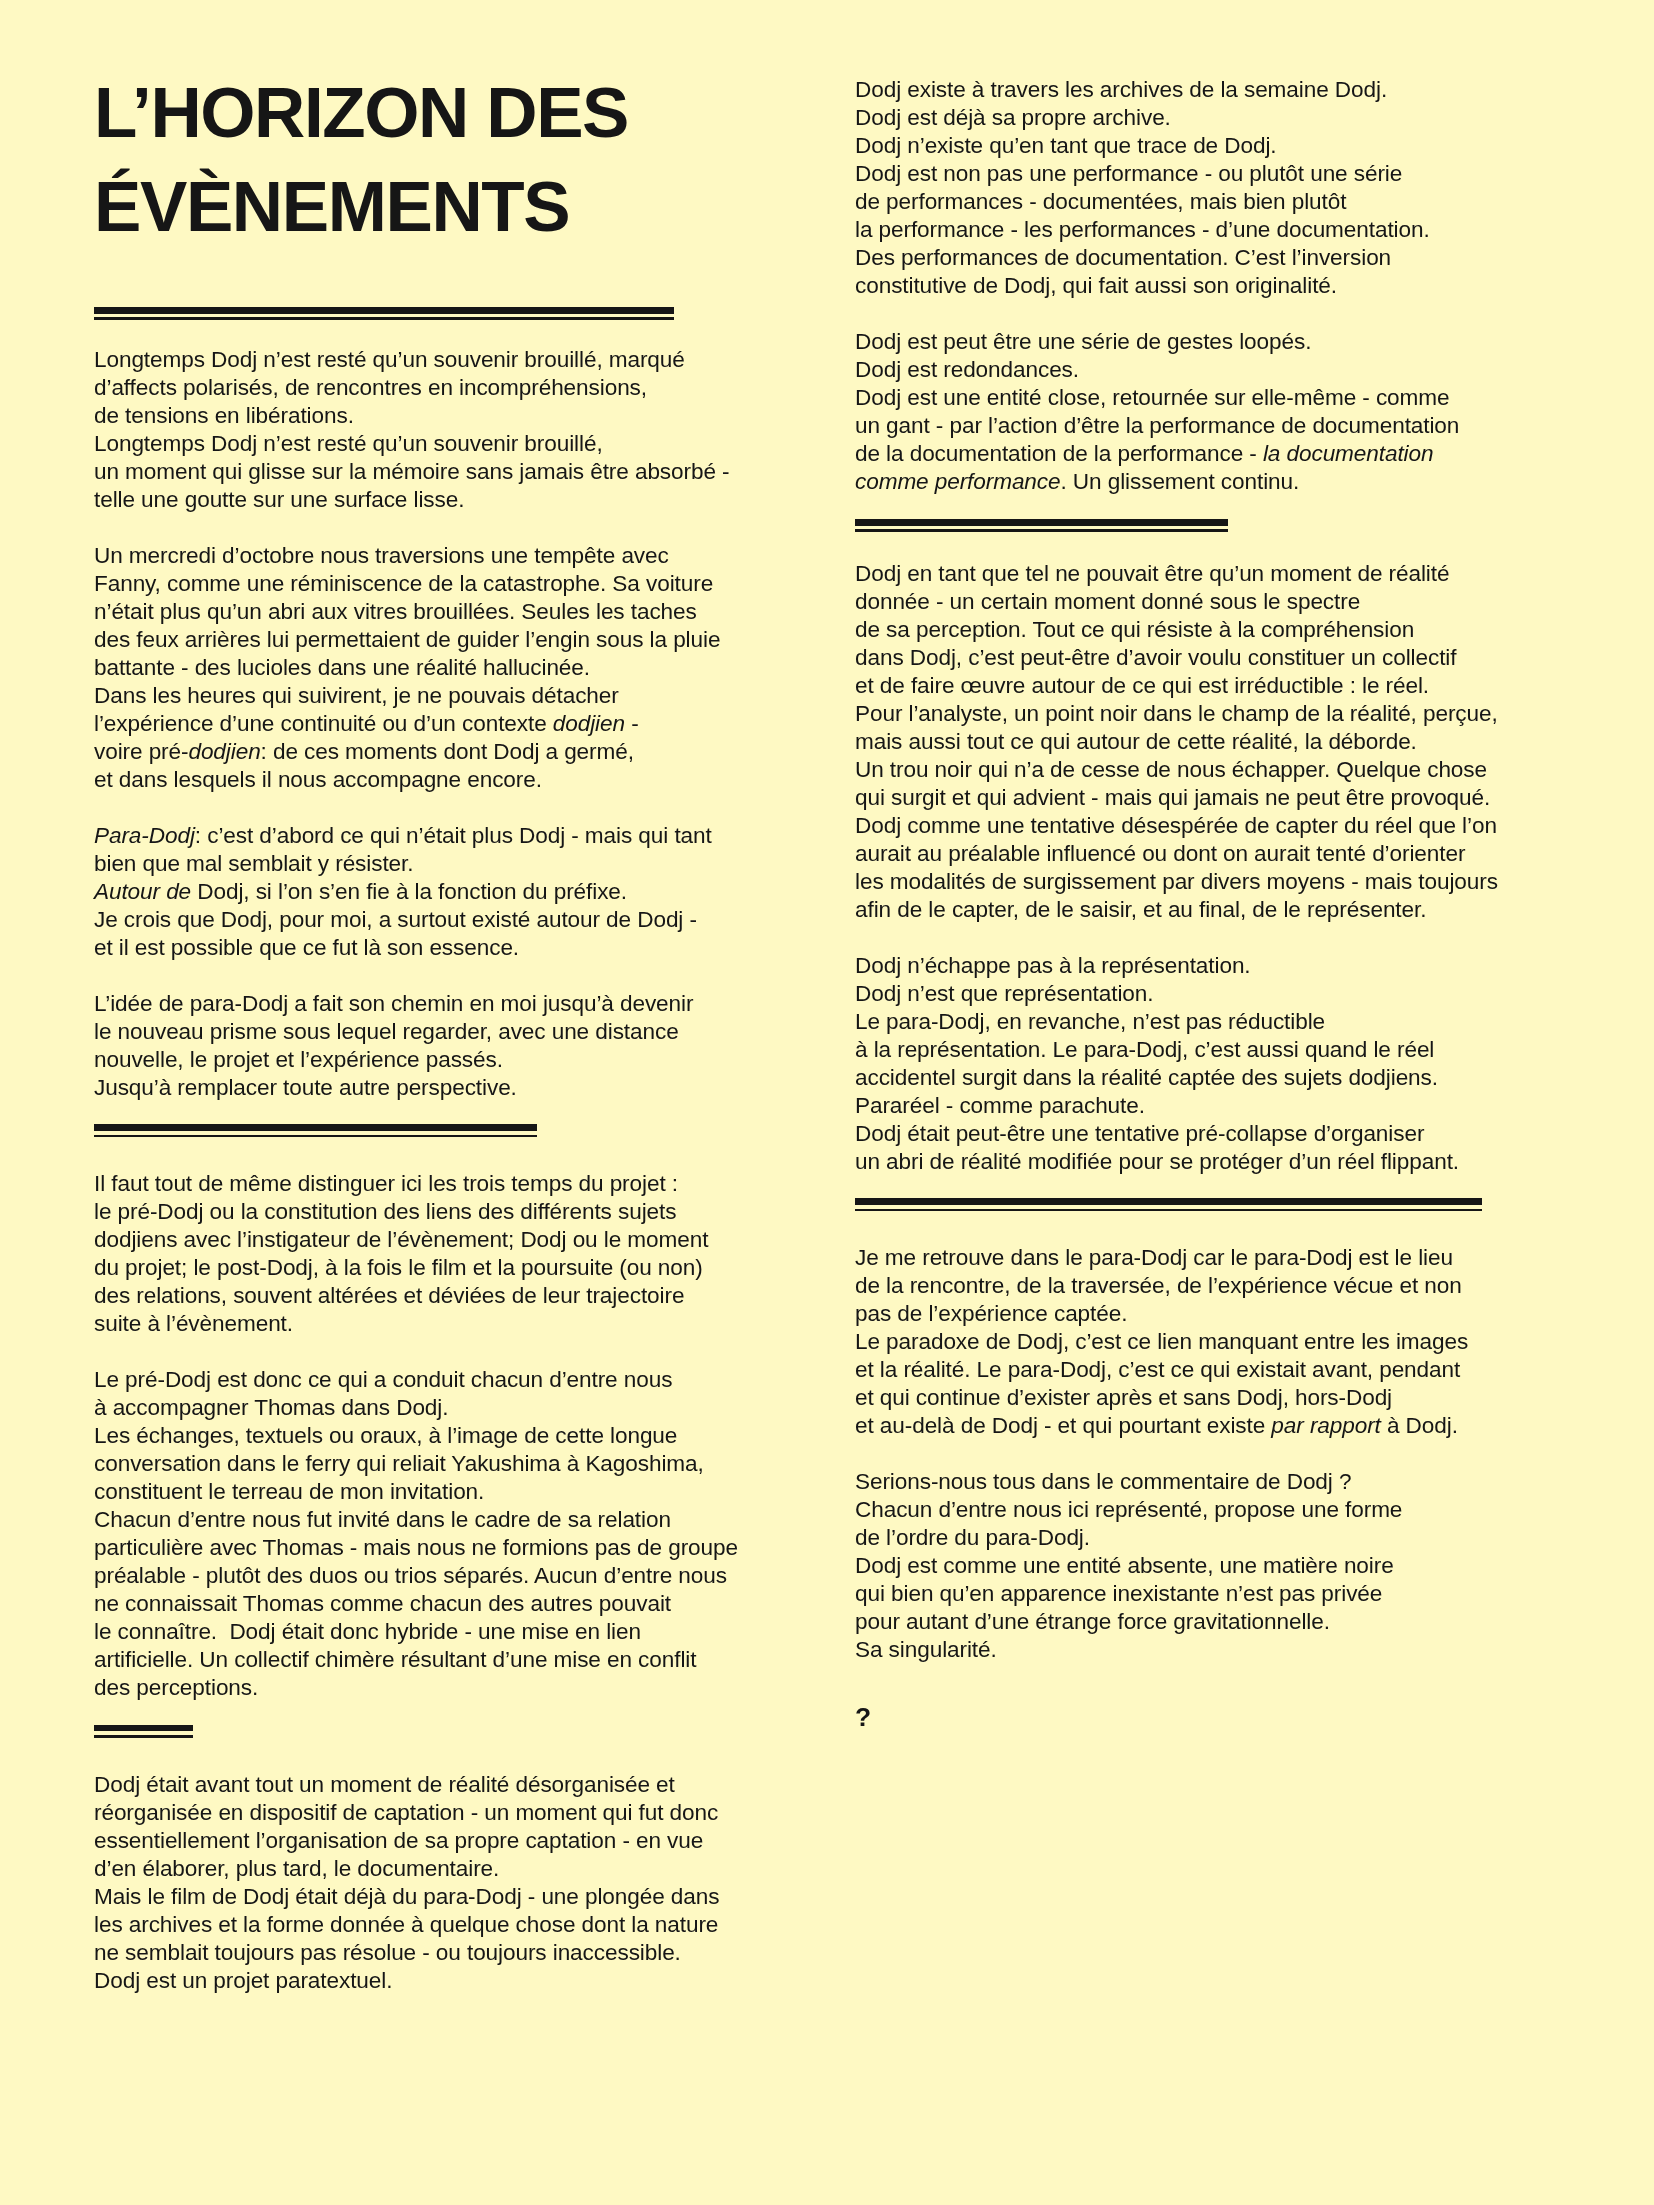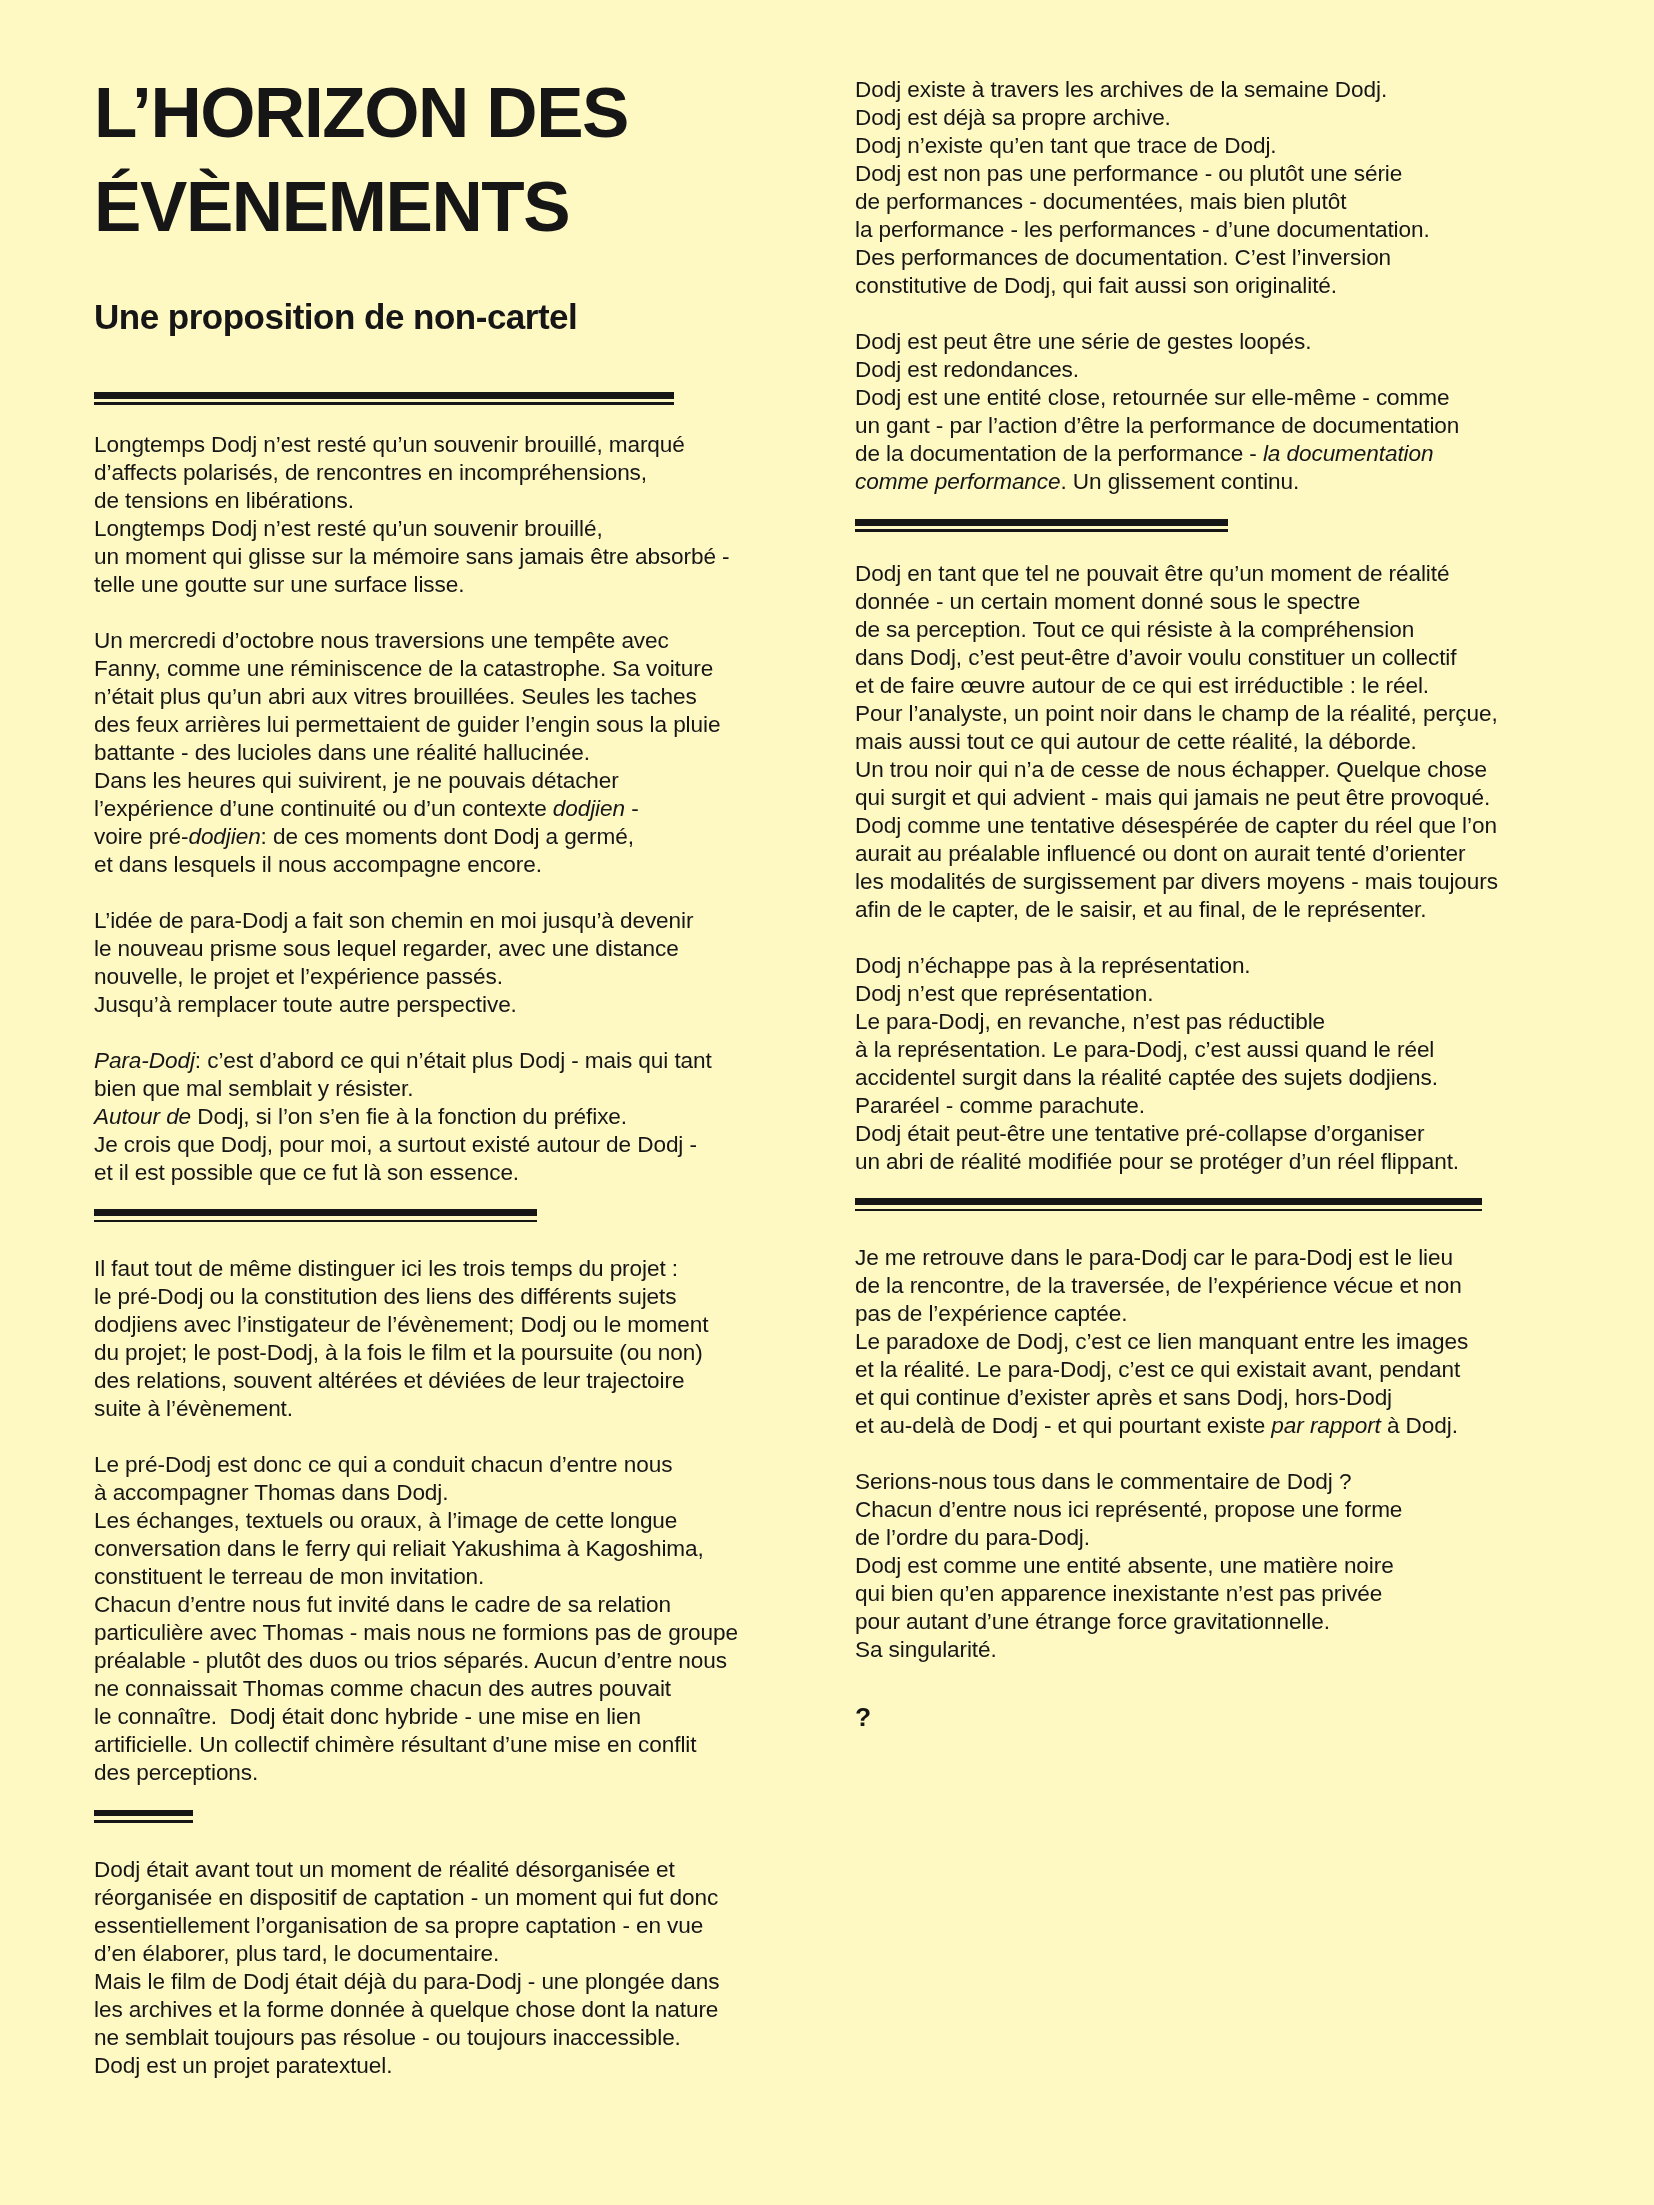--- a/index.html
+++ b/index.html
@@ -55,30 +55,29 @@
   .rule { }
   .rule .bar-thick { height: 6.6px; background: #161616; }
   .rule .bar-thin  { height: 2.4px;  background: #161616; margin-top: 3.8px; }
 </style>
 </head>
 <body>
 
 <div class="page">
   <div class="col left">
     <h1 class="title">L’HORIZON DES<br>ÉVÈNEMENTS</h1>
-    <h2 class="subtitle">Une proposition de non-cartel</h2>
     <div>
         <div class="rule" style="width: 580px; margin-top: 53px;">
           <div class="bar-thick"></div>
           <div class="bar-thin"></div>
         </div>
         <p class="body" style="margin-top: 26px;">Longtemps Dodj n’est resté qu’un souvenir brouillé, marqué<br>d’affects polarisés, de rencontres en incompréhensions,<br>de tensions en libérations.<br>Longtemps Dodj n’est resté qu’un souvenir brouillé,<br>un moment qui glisse sur la mémoire sans jamais être absorbé -<br>telle une goutte sur une surface lisse.</p>
         <p class="body" style="margin-top: 28px;">Un mercredi d’octobre nous traversions une tempête avec<br>Fanny, comme une réminiscence de la catastrophe. Sa voiture<br>n’était plus qu’un abri aux vitres brouillées. Seules les taches<br>des feux arrières lui permettaient de guider l’engin sous la pluie<br>battante - des lucioles dans une réalité hallucinée.<br>Dans les heures qui suivirent, je ne pouvais détacher<br>l’expérience d’une continuité ou d’un contexte <span class="it">dodjien</span> -<br>voire pré-<span class="it">dodjien</span>: de ces moments dont Dodj a germé,<br>et dans lesquels il nous accompagne encore.</p>
+        <p class="body" style="margin-top: 28px;"><span class="it">Para-Dodj</span>: c’est d’abord ce qui n’était plus Dodj - mais qui tant<br>bien que mal semblait y résister.<br><span class="it">Autour de</span> Dodj, si l’on s’en fie à la fonction du préfixe.<br>Je crois que Dodj, pour moi, a surtout existé autour de Dodj -<br>et il est possible que ce fut là son essence.</p>
         <p class="body" style="margin-top: 28px;">L’idée de para-Dodj a fait son chemin en moi jusqu’à devenir<br>le nouveau prisme sous lequel regarder, avec une distance<br>nouvelle, le projet et l’expérience passés.<br>Jusqu’à remplacer toute autre perspective.</p>
-        <p class="body" style="margin-top: 28px;"><span class="it">Para-Dodj</span>: c’est d’abord ce qui n’était plus Dodj - mais qui tant<br>bien que mal semblait y résister.<br><span class="it">Autour de</span> Dodj, si l’on s’en fie à la fonction du préfixe.<br>Je crois que Dodj, pour moi, a surtout existé autour de Dodj -<br>et il est possible que ce fut là son essence.</p>
         <div class="rule" style="width: 443px; margin-top: 22.6px;">
           <div class="bar-thick"></div>
           <div class="bar-thin"></div>
         </div>
         <p class="body" style="margin-top: 33px;">Il faut tout de même distinguer ici les trois temps du projet :<br>le pré-Dodj ou la constitution des liens des différents sujets<br>dodjiens avec l’instigateur de l’évènement; Dodj ou le moment<br>du projet; le post-Dodj, à la fois le film et la poursuite (ou non)<br>des relations, souvent altérées et déviées de leur trajectoire<br>suite à l’évènement.</p>
         <p class="body" style="margin-top: 28px;">Le pré-Dodj est donc ce qui a conduit chacun d’entre nous<br>à accompagner Thomas dans Dodj.<br>Les échanges, textuels ou oraux, à l’image de cette longue<br>conversation dans le ferry qui reliait Yakushima à Kagoshima,<br>constituent le terreau de mon invitation.<br>Chacun d’entre nous fut invité dans le cadre de sa relation<br>particulière avec Thomas - mais nous ne formions pas de groupe<br>préalable - plutôt des duos ou trios séparés. Aucun d’entre nous<br>ne connaissait Thomas comme chacun des autres pouvait<br>le connaître.  Dodj était donc hybride - une mise en lien<br>artificielle. Un collectif chimère résultant d’une mise en conflit<br>des perceptions.</p>
         <div class="rule" style="width: 99px; margin-top: 22.6px;">
           <div class="bar-thick"></div>
           <div class="bar-thin"></div>
         </div>

